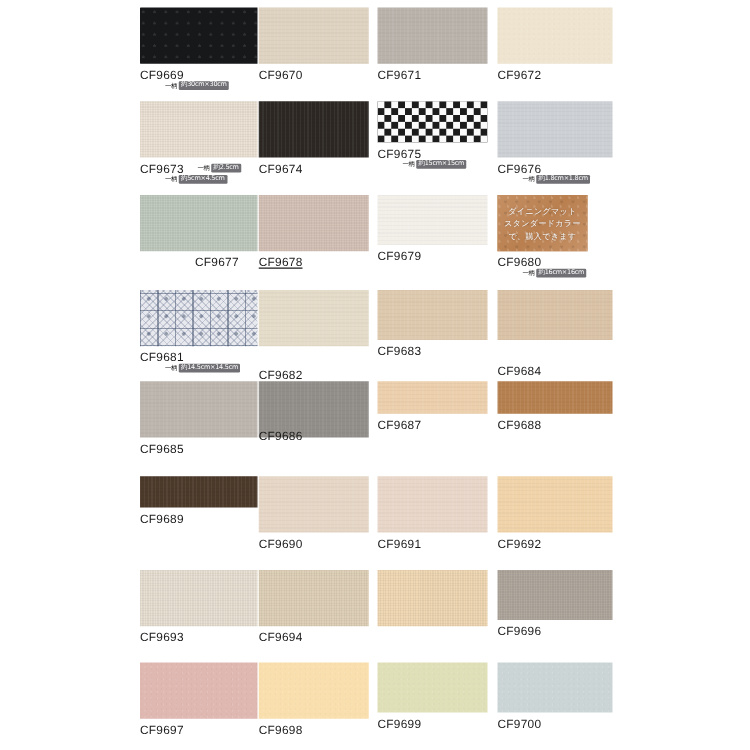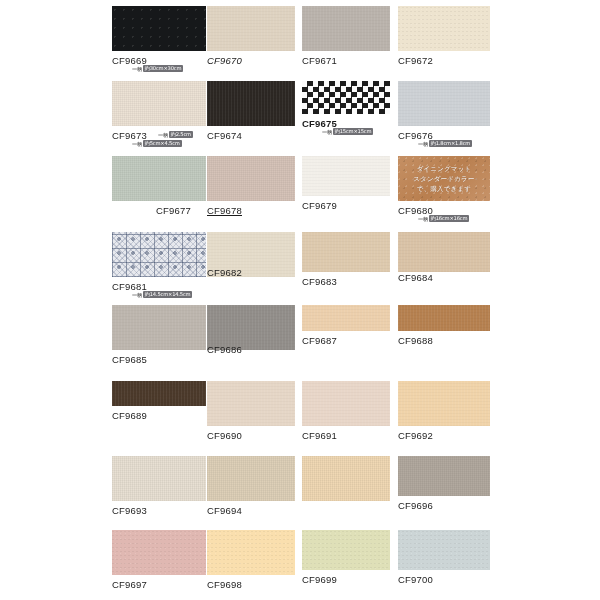--- a/index.html
+++ b/index.html
@@ -136,21 +136,21 @@
 
 <div id="sheet">
     <div class="row" style="top: 6px;">
       <div class="cell" style="left: 112px; top: 0px; width: 94px;">
         <div class="swatch tx-marble" style="background-color: rgb(22, 24, 26); width: 94px; height: 45px;"></div>
         <div class="code" style="top: 49px;">CF9669</div>
         <div class="badgeline" style="left: 20px; top: 59px;"><span class="pfx">一柄</span><span class="chip">約30cm×30cm</span></div>
       </div>
       <div class="cell" style="left: 207px; top: 0px; width: 88px;">
         <div class="swatch tx-fine" style="background-color: rgb(222, 210, 192); width: 88px; height: 45px;"></div>
-        <div class="code" style="top: 49px; font-style: italic;">CF9670</div>
+        <div class="code" style="top: 49px;">CF9670</div>
       </div>
       <div class="cell" style="left: 302px; top: 0px; width: 88px;">
         <div class="swatch tx-fine" style="background-color: rgb(185, 178, 171); width: 88px; height: 45px;"></div>
         <div class="code" style="top: 49px;">CF9671</div>
       </div>
       <div class="cell" style="left: 398px; top: 0px; width: 92px;">
         <div class="swatch tx-speck" style="background-color: rgb(238, 228, 207); width: 92px; height: 45px;"></div>
         <div class="code" style="top: 49px;">CF9672</div>
       </div>
     </div>
@@ -160,21 +160,21 @@
         <div class="code" style="top: 49px;">CF9673</div>
         <div class="badgeline" style="left: 46px; top: 50px;"><span class="pfx">一柄</span><span class="chip">約2.5cm</span></div>
         <div class="badgeline" style="left: 20px; top: 59px;"><span class="pfx">一柄</span><span class="chip">約5cm×4.5cm</span></div>
       </div>
       <div class="cell" style="left: 207px; top: 0px; width: 88px;">
         <div class="swatch tx-fine" style="background-color: rgb(44, 39, 35); width: 88px; height: 45px;"></div>
         <div class="code" style="top: 49px;">CF9674</div>
       </div>
       <div class="cell" style="left: 302px; top: 0px; width: 88px;">
         <div class="swatch tx-check" style="background-color: rgb(250, 250, 250); width: 88px; height: 33px;"></div>
-        <div class="code" style="top: 37px; font-weight: bold;">CF9675</div>
+        <div class="code" style="top: 37px;">CF9675</div>
         <div class="badgeline" style="left: 20px; top: 47px;"><span class="pfx">一柄</span><span class="chip">約15cm×15cm</span></div>
       </div>
       <div class="cell" style="left: 398px; top: 0px; width: 92px;">
         <div class="swatch tx-fine" style="background-color: rgb(204, 208, 212); width: 92px; height: 45px;"></div>
         <div class="code" style="top: 49px;">CF9676</div>
         <div class="badgeline" style="left: 20px; top: 59px;"><span class="pfx">一柄</span><span class="chip">約1.8cm×1.8cm</span></div>
       </div>
     </div>
     <div class="row" style="top: 156px;">
       <div class="cell" style="left: 112px; top: 0px; width: 94px;">
@@ -183,46 +183,46 @@
       </div>
       <div class="cell" style="left: 207px; top: 0px; width: 88px;">
         <div class="swatch tx-weave" style="background-color: rgb(214, 195, 184); width: 88px; height: 45px;"></div>
         <div class="code" style="top: 49px; text-decoration: underline;">CF9678</div>
       </div>
       <div class="cell" style="left: 302px; top: 0px; width: 88px;">
         <div class="swatch tx-fine" style="background-color: rgb(242, 239, 233); width: 88px; height: 40px;"></div>
         <div class="code" style="top: 44px;">CF9679</div>
       </div>
       <div class="cell" style="left: 398px; top: 0px; width: 92px;">
-        <div class="promo" style="width: 92px; height: 45px;">
+        <div class="promo" style="width: 72px; height: 45px;">
           <span>ダイニングマット</span>
           <span>スタンダードカラー</span>
           <span>で、購入できます</span>
         </div>
         <div class="code" style="top: 49px;">CF9680</div>
         <div class="badgeline" style="left: 20px; top: 59px;"><span class="pfx">一柄</span><span class="chip">約16cm×16cm</span></div>
       </div>
     </div>
     <div class="row" style="top: 232px;">
       <div class="cell" style="left: 112px; top: 0px; width: 94px;">
         <div class="swatch tx-geo" style="background-color: rgb(231, 233, 238); width: 94px; height: 45px;"></div>
         <div class="code" style="top: 49px;">CF9681</div>
         <div class="badgeline" style="left: 20px; top: 59px;"><span class="pfx">一柄</span><span class="chip">約14.5cm×14.5cm</span></div>
       </div>
       <div class="cell" style="left: 207px; top: 0px; width: 88px;">
         <div class="swatch tx-fine" style="background-color: rgb(228, 219, 201); width: 88px; height: 45px;"></div>
-        <div class="code" style="top: 35px;">CF9682</div>
+        <div class="code" style="top: 63px;">CF9682</div>
       </div>
       <div class="cell" style="left: 302px; top: 0px; width: 88px;">
         <div class="swatch tx-fine" style="background-color: rgb(221, 201, 173); width: 88px; height: 40px;"></div>
         <div class="code" style="top: 44px;">CF9683</div>
       </div>
       <div class="cell" style="left: 398px; top: 0px; width: 92px;">
         <div class="swatch tx-fine" style="background-color: rgb(217, 194, 166); width: 92px; height: 40px;"></div>
-        <div class="code" style="top: 40px;">CF9684</div>
+        <div class="code" style="top: 60px;">CF9684</div>
       </div>
     </div>
     <div class="row" style="top: 305px;">
       <div class="cell" style="left: 112px; top: 0px; width: 94px;">
         <div class="swatch tx-fine" style="background-color: rgb(188, 181, 173); width: 94px; height: 45px;"></div>
         <div class="code" style="top: 49px;">CF9685</div>
       </div>
       <div class="cell" style="left: 207px; top: 0px; width: 88px;">
         <div class="swatch tx-fine" style="background-color: rgb(145, 141, 137); width: 88px; height: 45px;"></div>
         <div class="code" style="top: 39px;">CF9686</div>

